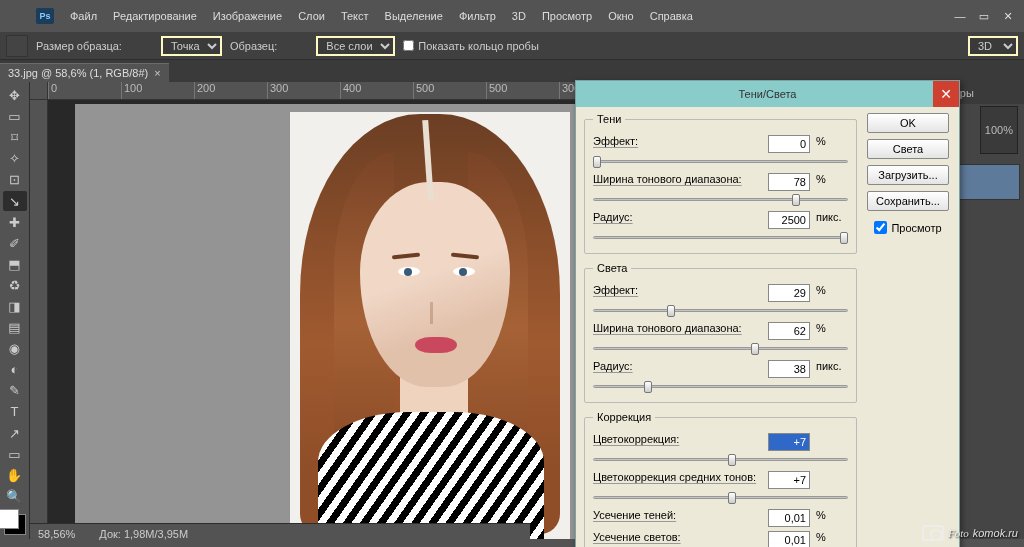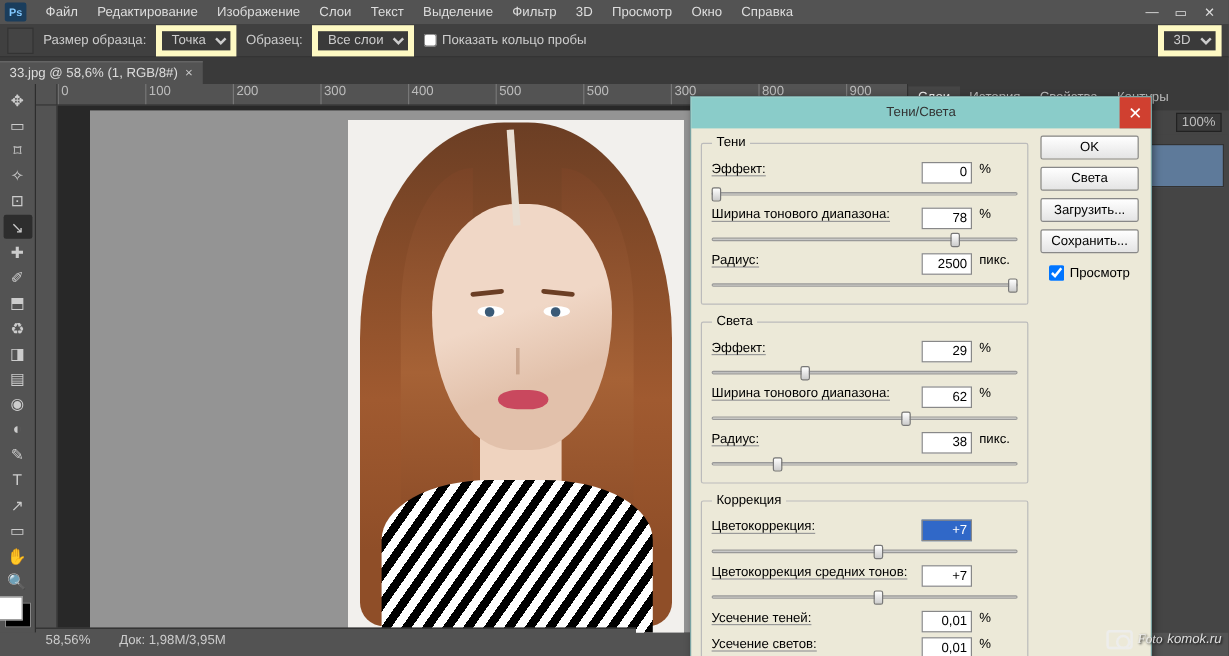--- a/index.html
+++ b/index.html
@@ -1,28 +1,28 @@
 <!DOCTYPE html>
 <html><head>
 <meta charset="utf-8">
 <style>
 * { margin: 0; padding: 0; box-sizing: border-box; font-family: Tahoma, Arial, sans-serif; font-size: 11px; }
 body { width: 1024px; height: 547px; background: #535353; overflow: hidden; position: relative; }
 
 
-.menubar { height: 20px; background: #535353; display: flex; align-items: center; padding: 4px 4px; color: #ddd; }
+.menubar { height: 20px; background: #535353; display: flex; align-items: center; padding: 16px 4px; color: #ddd; margin-left: 32px; }
 .menubar .ps-logo { width: 18px; height: 16px; background: #1a3d5c; color: #83c9ff; display: flex; align-items: center; justify-content: center; font-weight: bold; font-size: 9px; border-radius: 2px; margin-right: 8px; }
 .menubar .menu-item { padding: 2px 8px; cursor: pointer; }
 .menubar .spacer { flex: 1; }
 .menubar .win-btn { width: 24px; text-align: center; cursor: pointer; }
 
 
 .options-bar { height: 28px; background: #404040; border-bottom: 1px solid #2d2d2d; display: flex; align-items: center; padding: 0 6px; color: #ccc; gap: 8px; }
 .options-bar .tool-preset { width: 22px; height: 22px; border: 1px solid #333; background: #444; }
-.options-bar select { background: #3a3a3a; color: #ccc; border: 5px solid #fef9c3; padding: 1px 4px; font-size: 11px; }
+.options-bar select { background: #3a3a3a; color: #ccc; border: 2px solid #fef9c3; padding: 1px 4px; font-size: 11px; margin-left: 31px; }
 .options-bar .checkbox { display: flex; align-items: center; gap: 4px; }
 .options-bar input[type=checkbox] { width: 11px; height: 11px; }
 .options-bar .thin-sel { min-width: 50px; }
 
 
 .doc-tabs { height: 22px; background: #3a3a3a; display: flex; align-items: flex-end; }
 .doc-tab { background: #535353; color: #ddd; padding: 3px 8px; border-top: 1px solid #6a6a6a; display: flex; align-items: center; gap: 6px; }
 .doc-tab .close { color: #ccc; cursor: pointer; }
 
 
@@ -60,21 +60,21 @@
 .hair-front-l { position:absolute; left:44px; top:40px; width:60px; height:310px; background: linear-gradient(180deg,#7a4427,#a66236 55%,#8a4a26); border-radius: 60px 0 30px 10px / 120px 0 40px 10px; }
 .hair-front-r { position:absolute; left:178px; top:40px; width:60px; height:320px; background: linear-gradient(180deg,#7a4427,#a66236 55%,#8a4a26); border-radius: 0 60px 10px 30px / 0 120px 10px 40px; }
 
 
 .right-dock { width: 268px; background: #454545; border-left: 1px solid #2d2d2d; display:flex; flex-direction:column; }
 .panel-tabs { display:flex; background:#3a3a3a; color:#bbb; height:22px; align-items:center; }
 .panel-tabs .ptab { padding:3px 8px; cursor:pointer; }
 .panel-tabs .ptab.active { background:#454545; color:#eee; }
 .panel-body { background:#454545; flex:1; padding:4px; }
 .opacity-row { display:flex; justify-content:flex-end; gap:8px; color:#bbb; align-items:center; padding:2px 6px; }
-.opacity-row .val { background:#3a3a3a; padding:1px 4px; border:1px solid #222; }
+.opacity-row .val { background:#3a3a3a; padding:17px 4px; border:1px solid #222; }
 .layer-row { height: 36px; background:#5e7a9a; border:1px solid #333; margin-top:4px; }
 
 
 .dialog { position: absolute; left: 575px; top: 80px; width: 385px; background: #ece9d8; border: 1px solid #7aa3a3; box-shadow: 2px 2px 6px rgba(0,0,0,.4); }
 .dlg-title { height: 26px; background: #8accc9; display:flex; align-items:center; justify-content:center; color:#333; position:relative; }
 .dlg-close { position:absolute; right:0; top:0; width:26px; height:26px; background:#d04030; color:#fff; display:flex; align-items:center; justify-content:center; cursor:pointer; font-size:14px; }
 .dlg-body { display:flex; padding: 6px 8px 10px 8px; gap: 8px; }
 .dlg-left { flex:1; }
 .dlg-right { width: 86px; display:flex; flex-direction:column; gap:6px; align-items:center; }
 .dlg-btn { width:82px; height:20px; background: linear-gradient(#fff,#e4e4e4); border:1px solid #888; border-radius:2px; cursor:pointer; font-size:11px; text-align:center; line-height:18px; }

